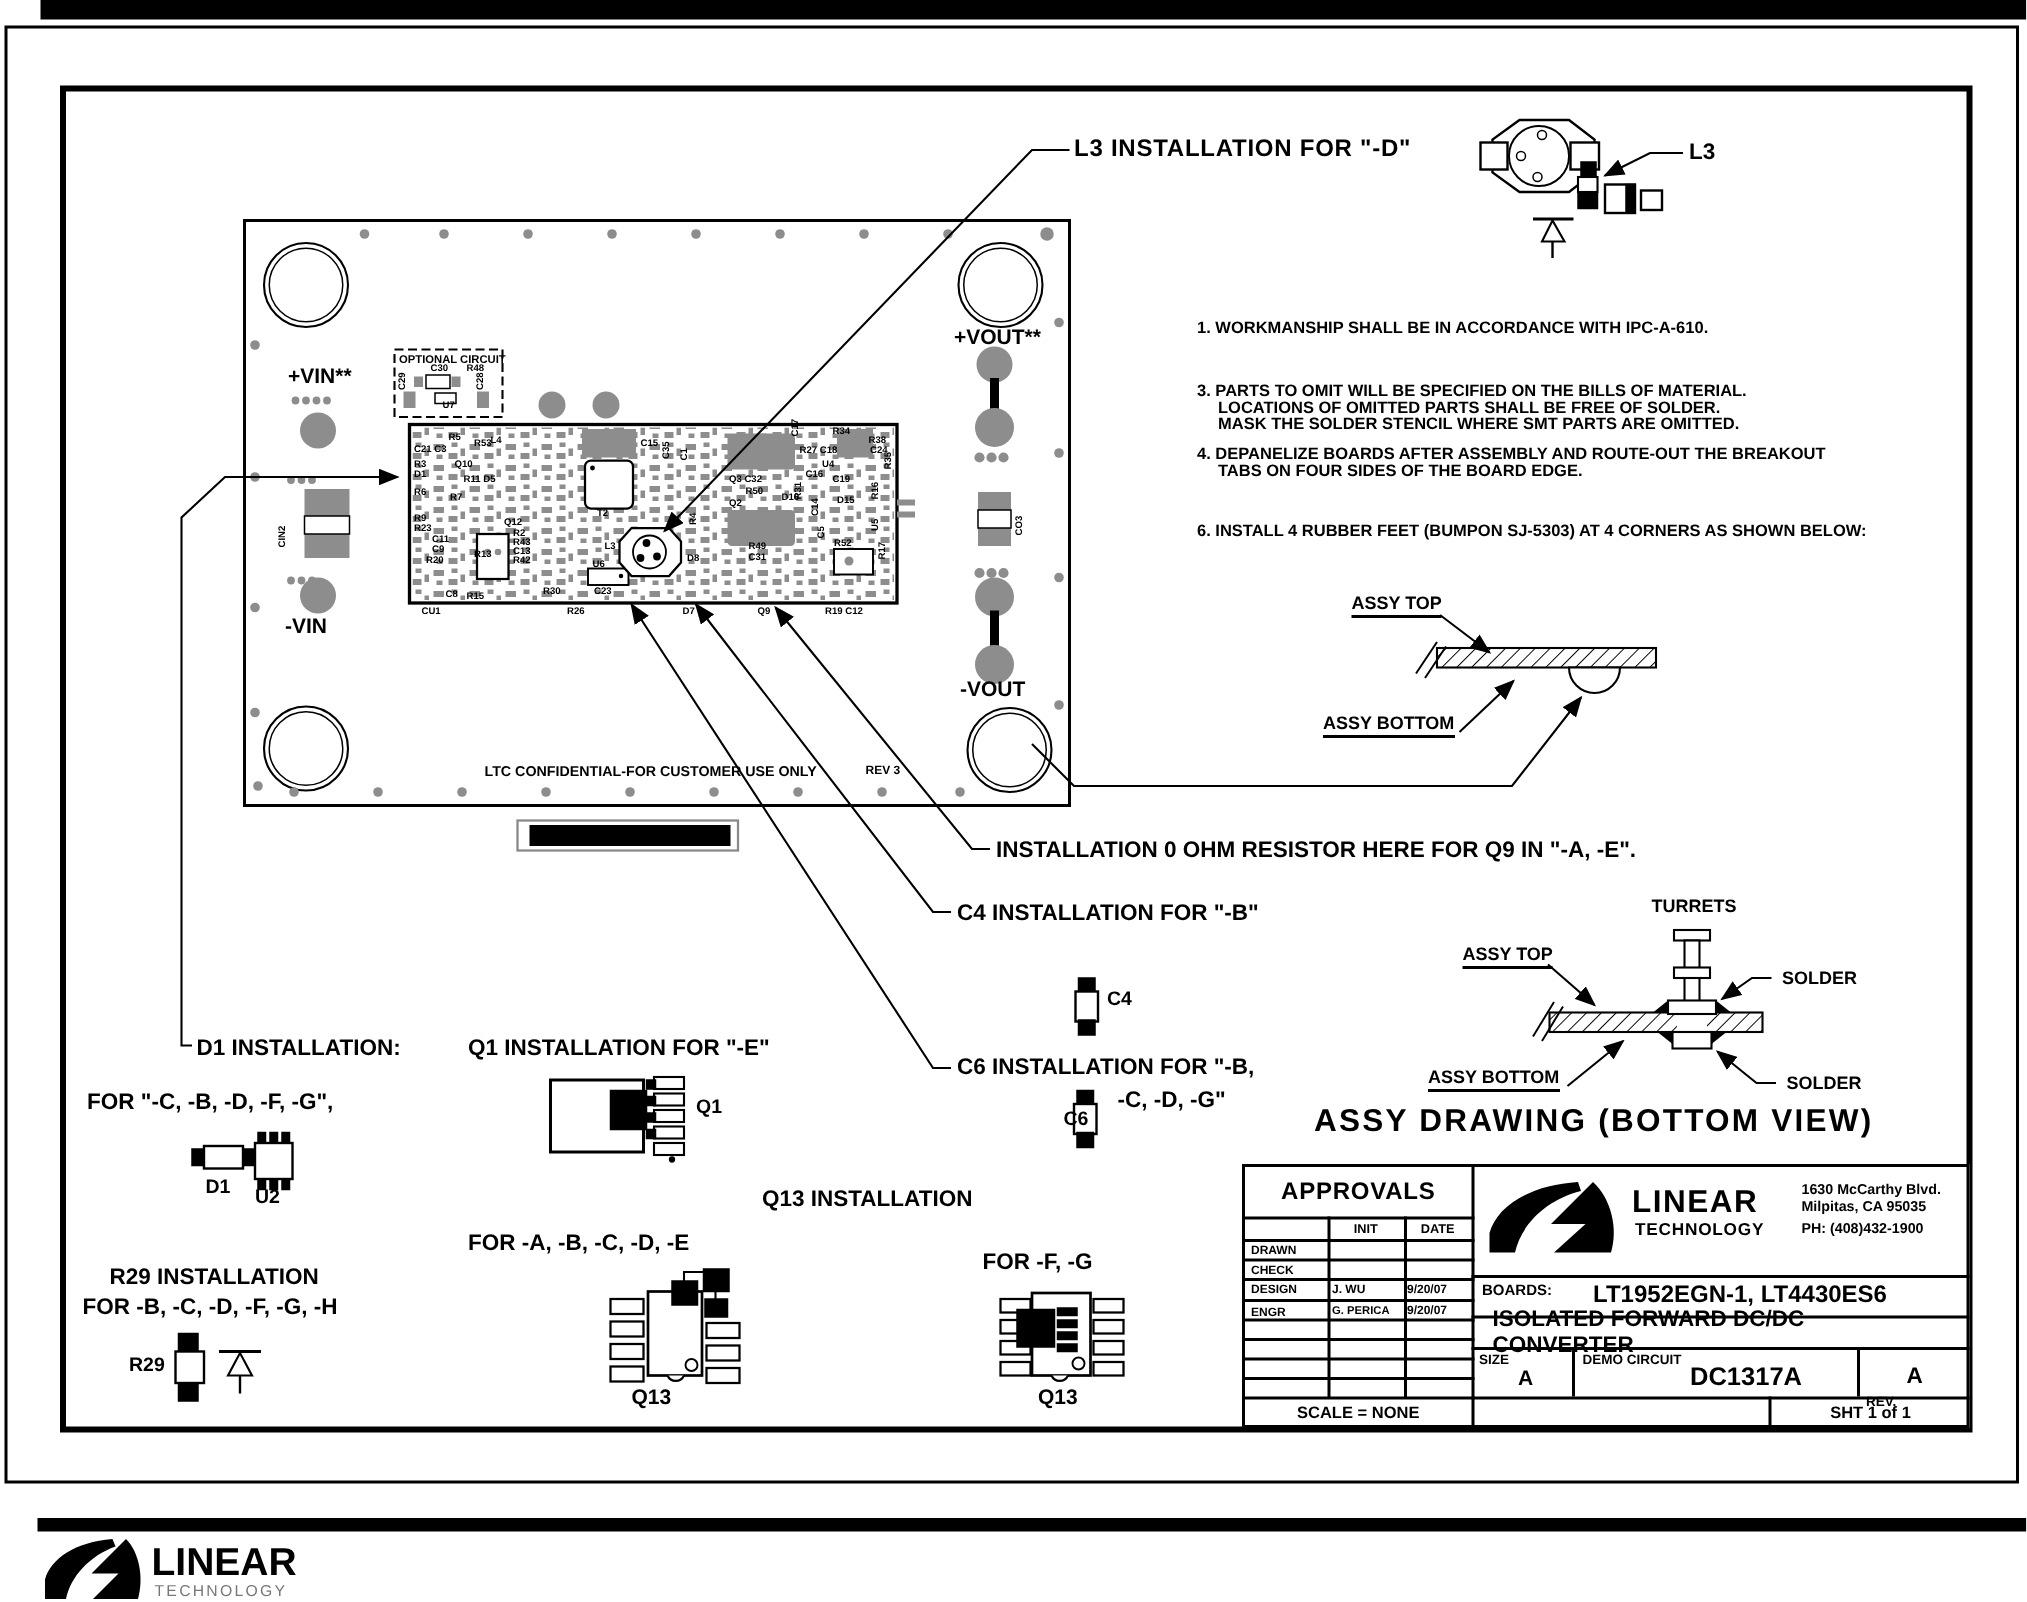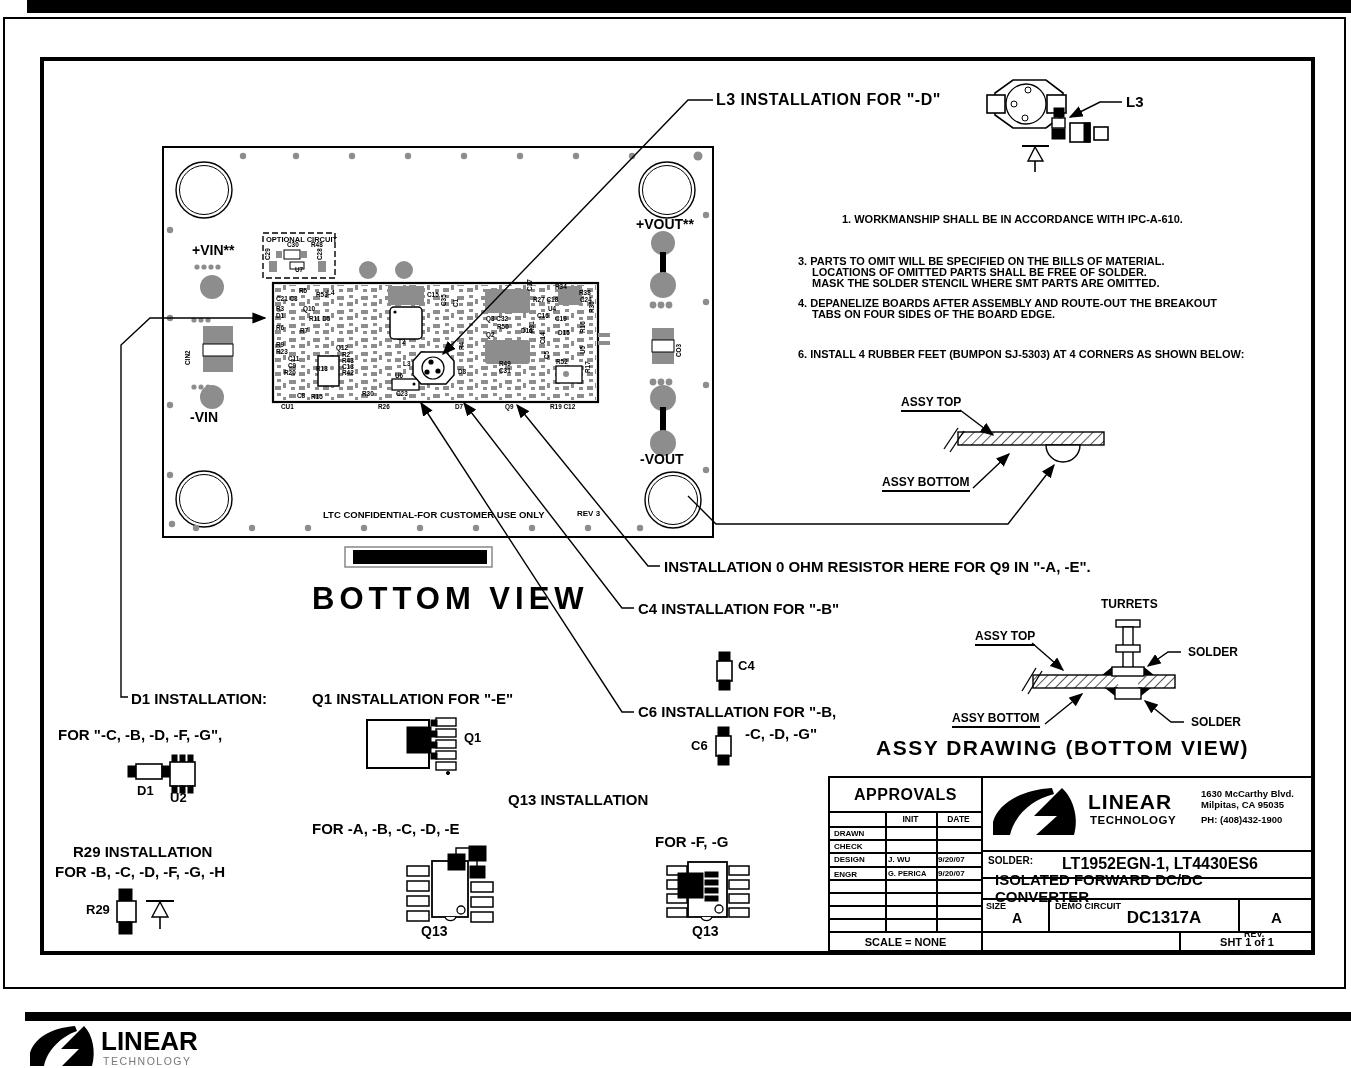--- a/index.html
+++ b/index.html
@@ -371,43 +371,42 @@
       <rect x="719" y="680" width="11" height="10" fill="#000"></rect>
       <rect x="718" y="727" width="11" height="10" fill="#000"></rect>
       <rect x="716" y="736" width="15" height="20" stroke-width="1.6"></rect>
       <rect x="718" y="755" width="11" height="10" fill="#000"></rect>
     </g>
   </svg>
 
   <div class="t" style="left:716px;top:92px;font-size:16px;letter-spacing:.5px;">L3 INSTALLATION FOR "-D"</div>
   <div class="t" style="left:1126px;top:94px;font-size:15px;">L3</div>
 
-  <div class="t" style="left:798px;top:214px;font-size:11px;margin-left:44px;">1. WORKMANSHIP SHALL BE IN ACCORDANCE WITH IPC-A-610.</div>
+  <div class="t" style="left:798px;top:214px;font-size:11px;">1. WORKMANSHIP SHALL BE IN ACCORDANCE WITH IPC-A-610.</div>
   <div class="t" style="left:798px;top:256px;font-size:11px;">3. PARTS TO OMIT WILL BE SPECIFIED ON THE BILLS OF MATERIAL.</div>
   <div class="t" style="left:812px;top:267px;font-size:11px;">LOCATIONS OF OMITTED PARTS SHALL BE FREE OF SOLDER.</div>
   <div class="t" style="left:812px;top:278px;font-size:11px;">MASK THE SOLDER STENCIL WHERE SMT PARTS ARE OMITTED.</div>
   <div class="t" style="left:798px;top:298px;font-size:11px;">4. DEPANELIZE BOARDS AFTER ASSEMBLY AND ROUTE-OUT THE BREAKOUT</div>
   <div class="t" style="left:812px;top:309px;font-size:11px;">TABS ON FOUR SIDES OF THE BOARD EDGE.</div>
   <div class="t" style="left:798px;top:349px;font-size:11px;">6. INSTALL 4 RUBBER FEET (BUMPON SJ-5303) AT 4 CORNERS AS SHOWN BELOW:</div>
 
   <div class="t" style="left:192px;top:243px;font-size:14px;">+VIN**</div>
   <div class="t" style="left:190px;top:410px;font-size:14px;">-VIN</div>
   <div class="t" style="left:636px;top:217px;font-size:14px;">+VOUT**</div>
   <div class="t" style="left:640px;top:452px;font-size:14px;">-VOUT</div>
   <div class="t" style="left:266px;top:236px;font-size:7.5px;">OPTIONAL CIRCUIT</div>
   <div class="t" style="left:323px;top:510px;font-size:9.5px;">LTC CONFIDENTIAL-FOR CUSTOMER USE ONLY</div>
   <div class="t" style="left:577px;top:510px;font-size:8px;">REV 3</div>
-  <div class="t" style="left:312px;top:583px;font-size:31px;letter-spacing:5px;">BOTTOM VIEW</div>
 
   <div class="t" style="left:664px;top:559px;font-size:15px;">INSTALLATION 0 OHM RESISTOR HERE FOR Q9 IN "-A, -E".</div>
   <div class="t" style="left:638px;top:601px;font-size:15px;">C4 INSTALLATION FOR "-B"</div>
   <div class="t" style="left:738px;top:659px;font-size:13px;">C4</div>
   <div class="t" style="left:638px;top:704px;font-size:15px;">C6 INSTALLATION FOR "-B,</div>
   <div class="t" style="left:745px;top:726px;font-size:15px;">-C, -D, -G"</div>
-  <div class="t" style="left:691px;top:739px;font-size:13px;">C6</div>
+  <div class="t" style="left:709px;top:739px;font-size:13px;">C6</div>
 
   <div class="t" style="left:131px;top:691px;font-size:15px;">D1 INSTALLATION:</div>
   <div class="t" style="left:58px;top:727px;font-size:15px;">FOR "-C, -B, -D, -F, -G",</div>
   <div class="t" style="left:137px;top:784px;font-size:13px;">D1</div>
   <div class="t" style="left:170px;top:791px;font-size:13px;">U2</div>
 
   <div class="t" style="left:73px;top:844px;font-size:15px;">R29 INSTALLATION</div>
   <div class="t" style="left:55px;top:864px;font-size:15px;">FOR -B, -C, -D, -F, -G, -H</div>
   <div class="t" style="left:86px;top:903px;font-size:13px;">R29</div>
 
@@ -475,21 +474,21 @@
     <svg width="95" height="52" viewBox="0 0 95 52" style="position:absolute;left:160px;top:8px;">
       <path d="M62,2 C30,4 8,18 3,36 L3,49 L20,49 C24,31 40,14 64,8 Z" fill="#000"></path>
       <path d="M72,2 L44,30 L67,30 L46,49 L84,49 C89,33 84,13 72,2 Z" fill="#000"></path>
     </svg>
     <div class="t" style="left:258px;top:13px;font-size:21px;letter-spacing:1px;">LINEAR</div>
     <div class="t" style="left:260px;top:37px;font-size:11.5px;letter-spacing:.5px;">TECHNOLOGY</div>
     <div class="t" style="left:371px;top:11px;font-size:9.5px;">1630 McCarthy Blvd.</div>
     <div class="t" style="left:371px;top:22px;font-size:9.5px;">Milpitas, CA 95035</div>
     <div class="t" style="left:371px;top:37px;font-size:9.5px;">PH: (408)432-1900</div>
 
-    <div class="t" style="left:158px;top:78px;font-size:10px;">SOLDER:</div>
+    <div class="t" style="left:158px;top:78px;font-size:10px;">BOARDS:</div>
     <div class="cell" style="left:190px;top:76px;width:280px;height:20px;font-size:16px;">LT1952EGN-1, LT4430ES6</div>
     <div class="cell" style="left:165px;top:101px;width:305px;height:18px;font-size:15px;">ISOLATED FORWARD DC/DC CONVERTER</div>
 
     <div class="t" style="left:156px;top:124px;font-size:9px;">SIZE</div>
     <div class="cell" style="left:156px;top:128px;width:62px;height:24px;font-size:14px;">A</div>
     <div class="t" style="left:225px;top:124px;font-size:9px;">DEMO CIRCUIT</div>
     <div class="cell" style="left:260px;top:128px;width:148px;height:24px;font-size:17px;">DC1317A</div>
     <div class="t" style="left:414px;top:124px;font-size:9px;margin-top:28px;">REV.</div>
     <div class="cell" style="left:410px;top:126px;width:73px;height:26px;font-size:15px;">A</div>
     <div class="cell" style="left:351px;top:154px;width:132px;height:20px;font-size:11px;">SHT 1 of 1</div>

